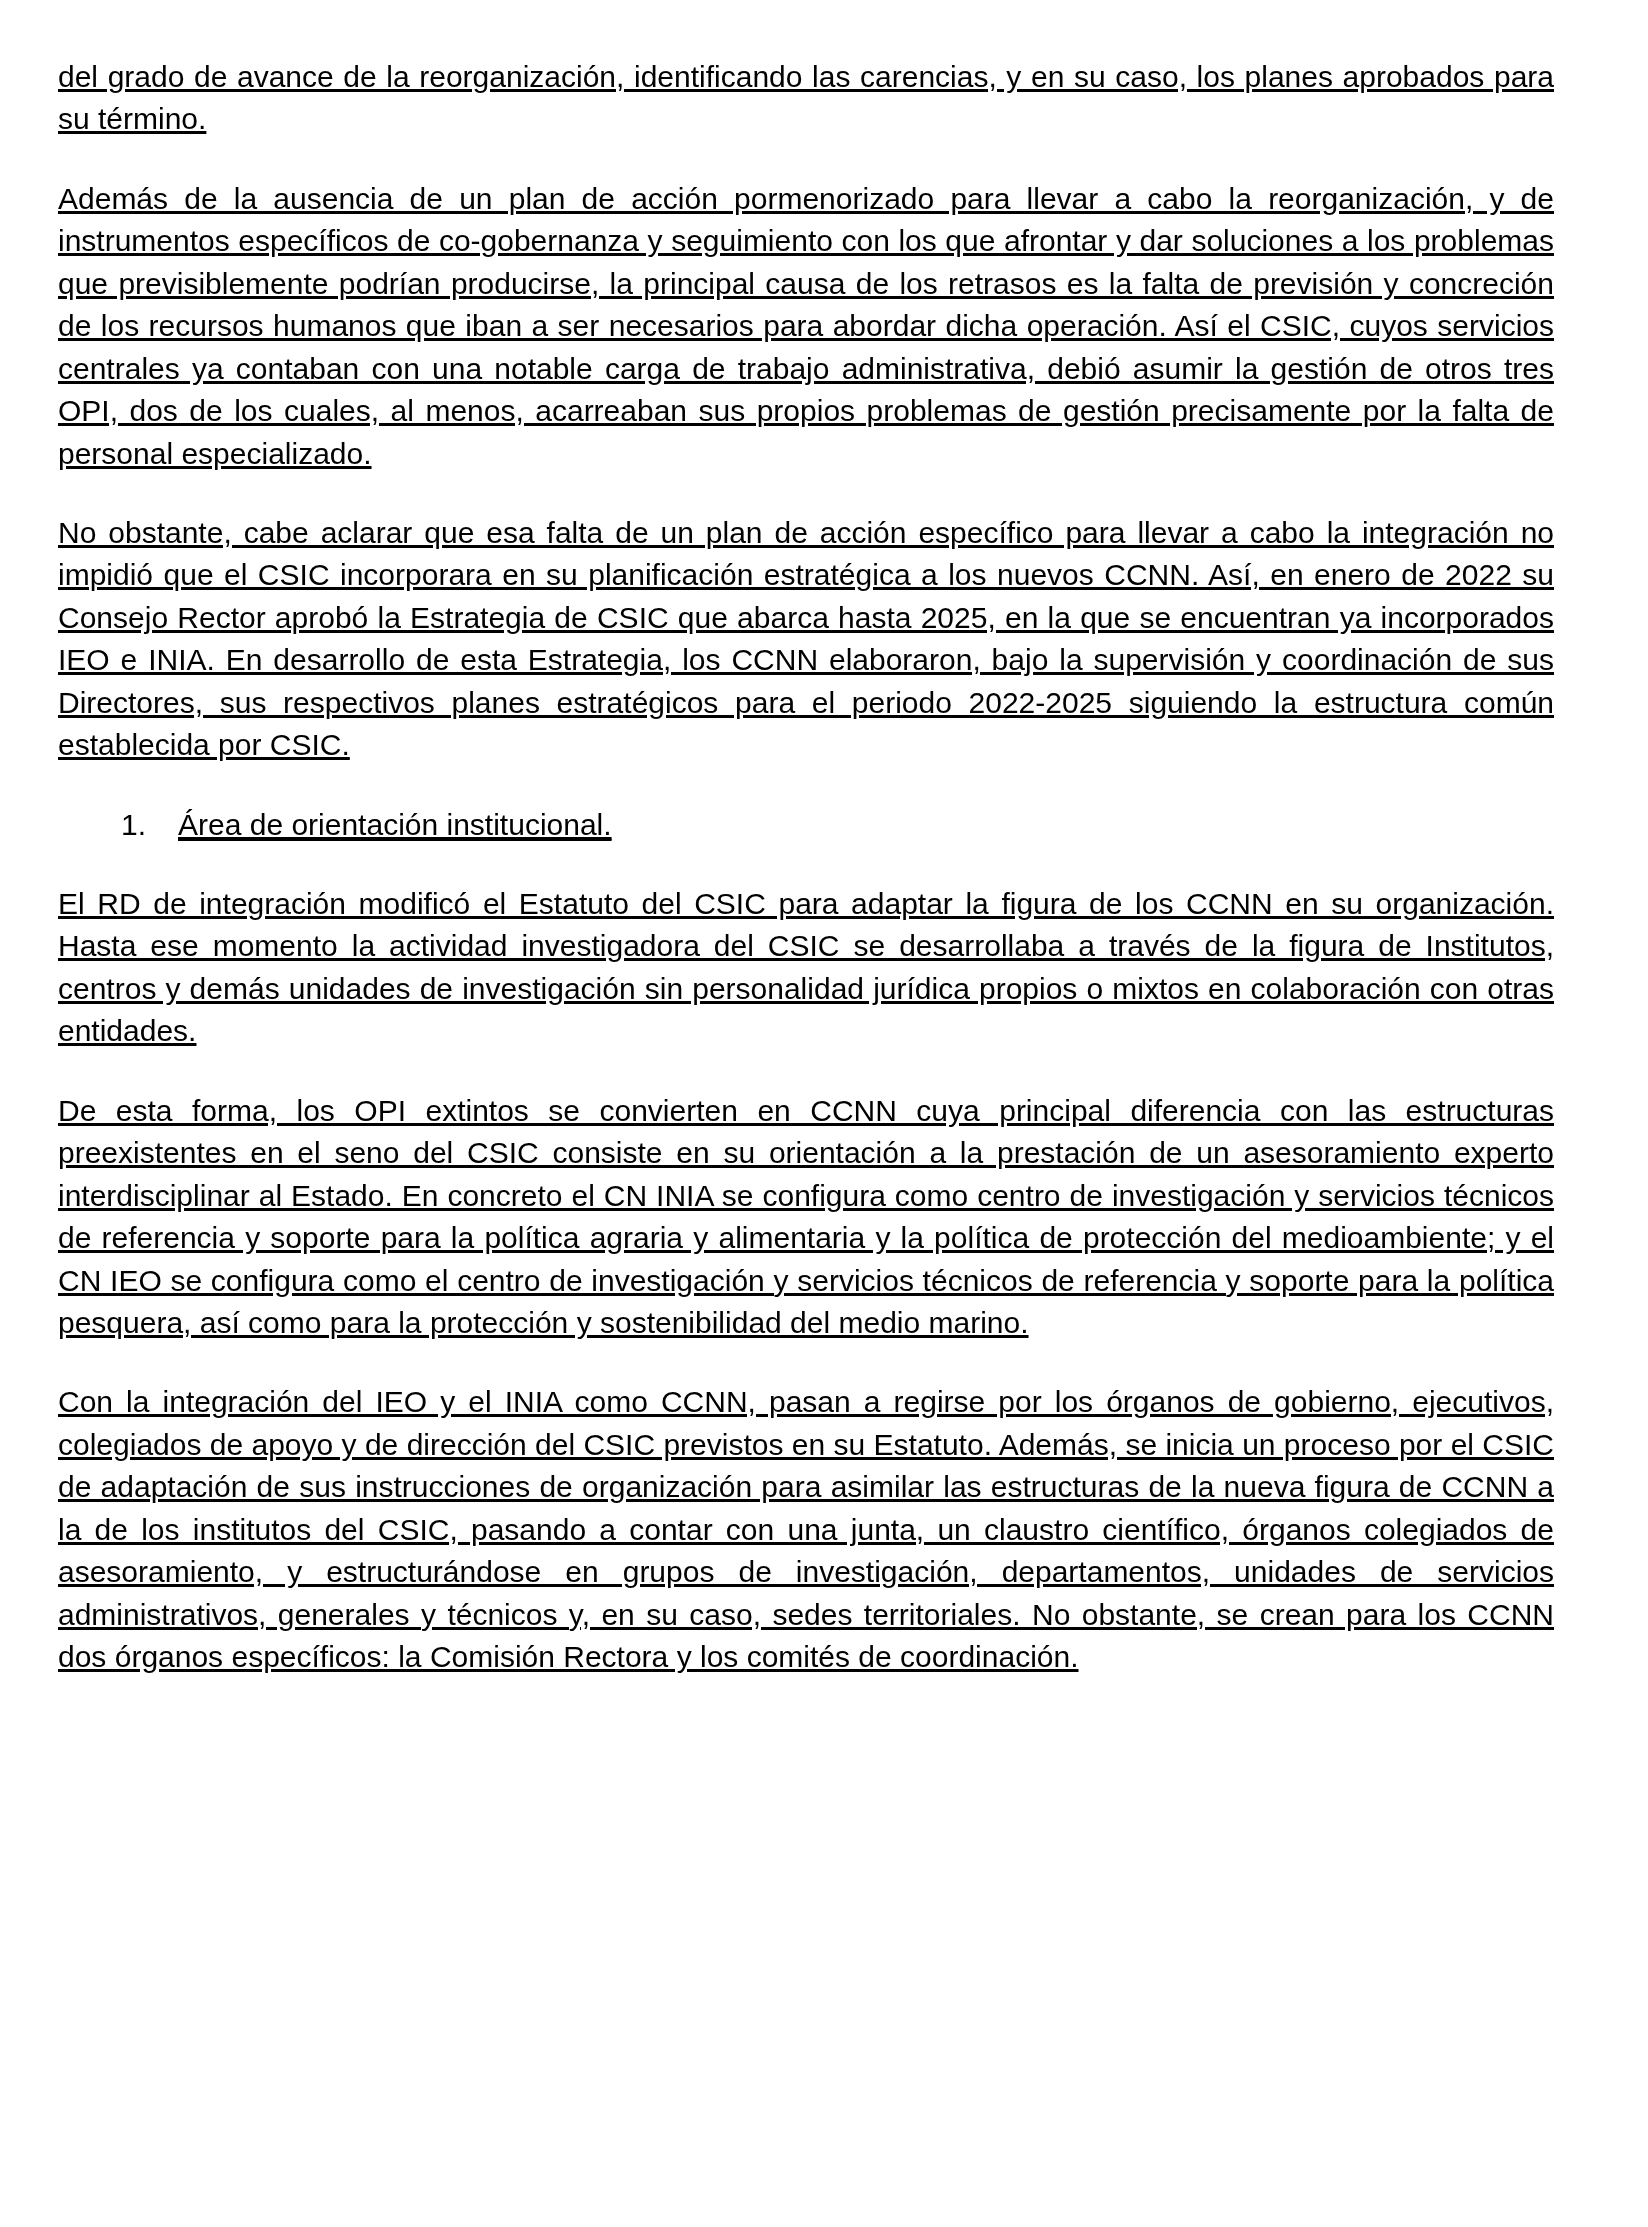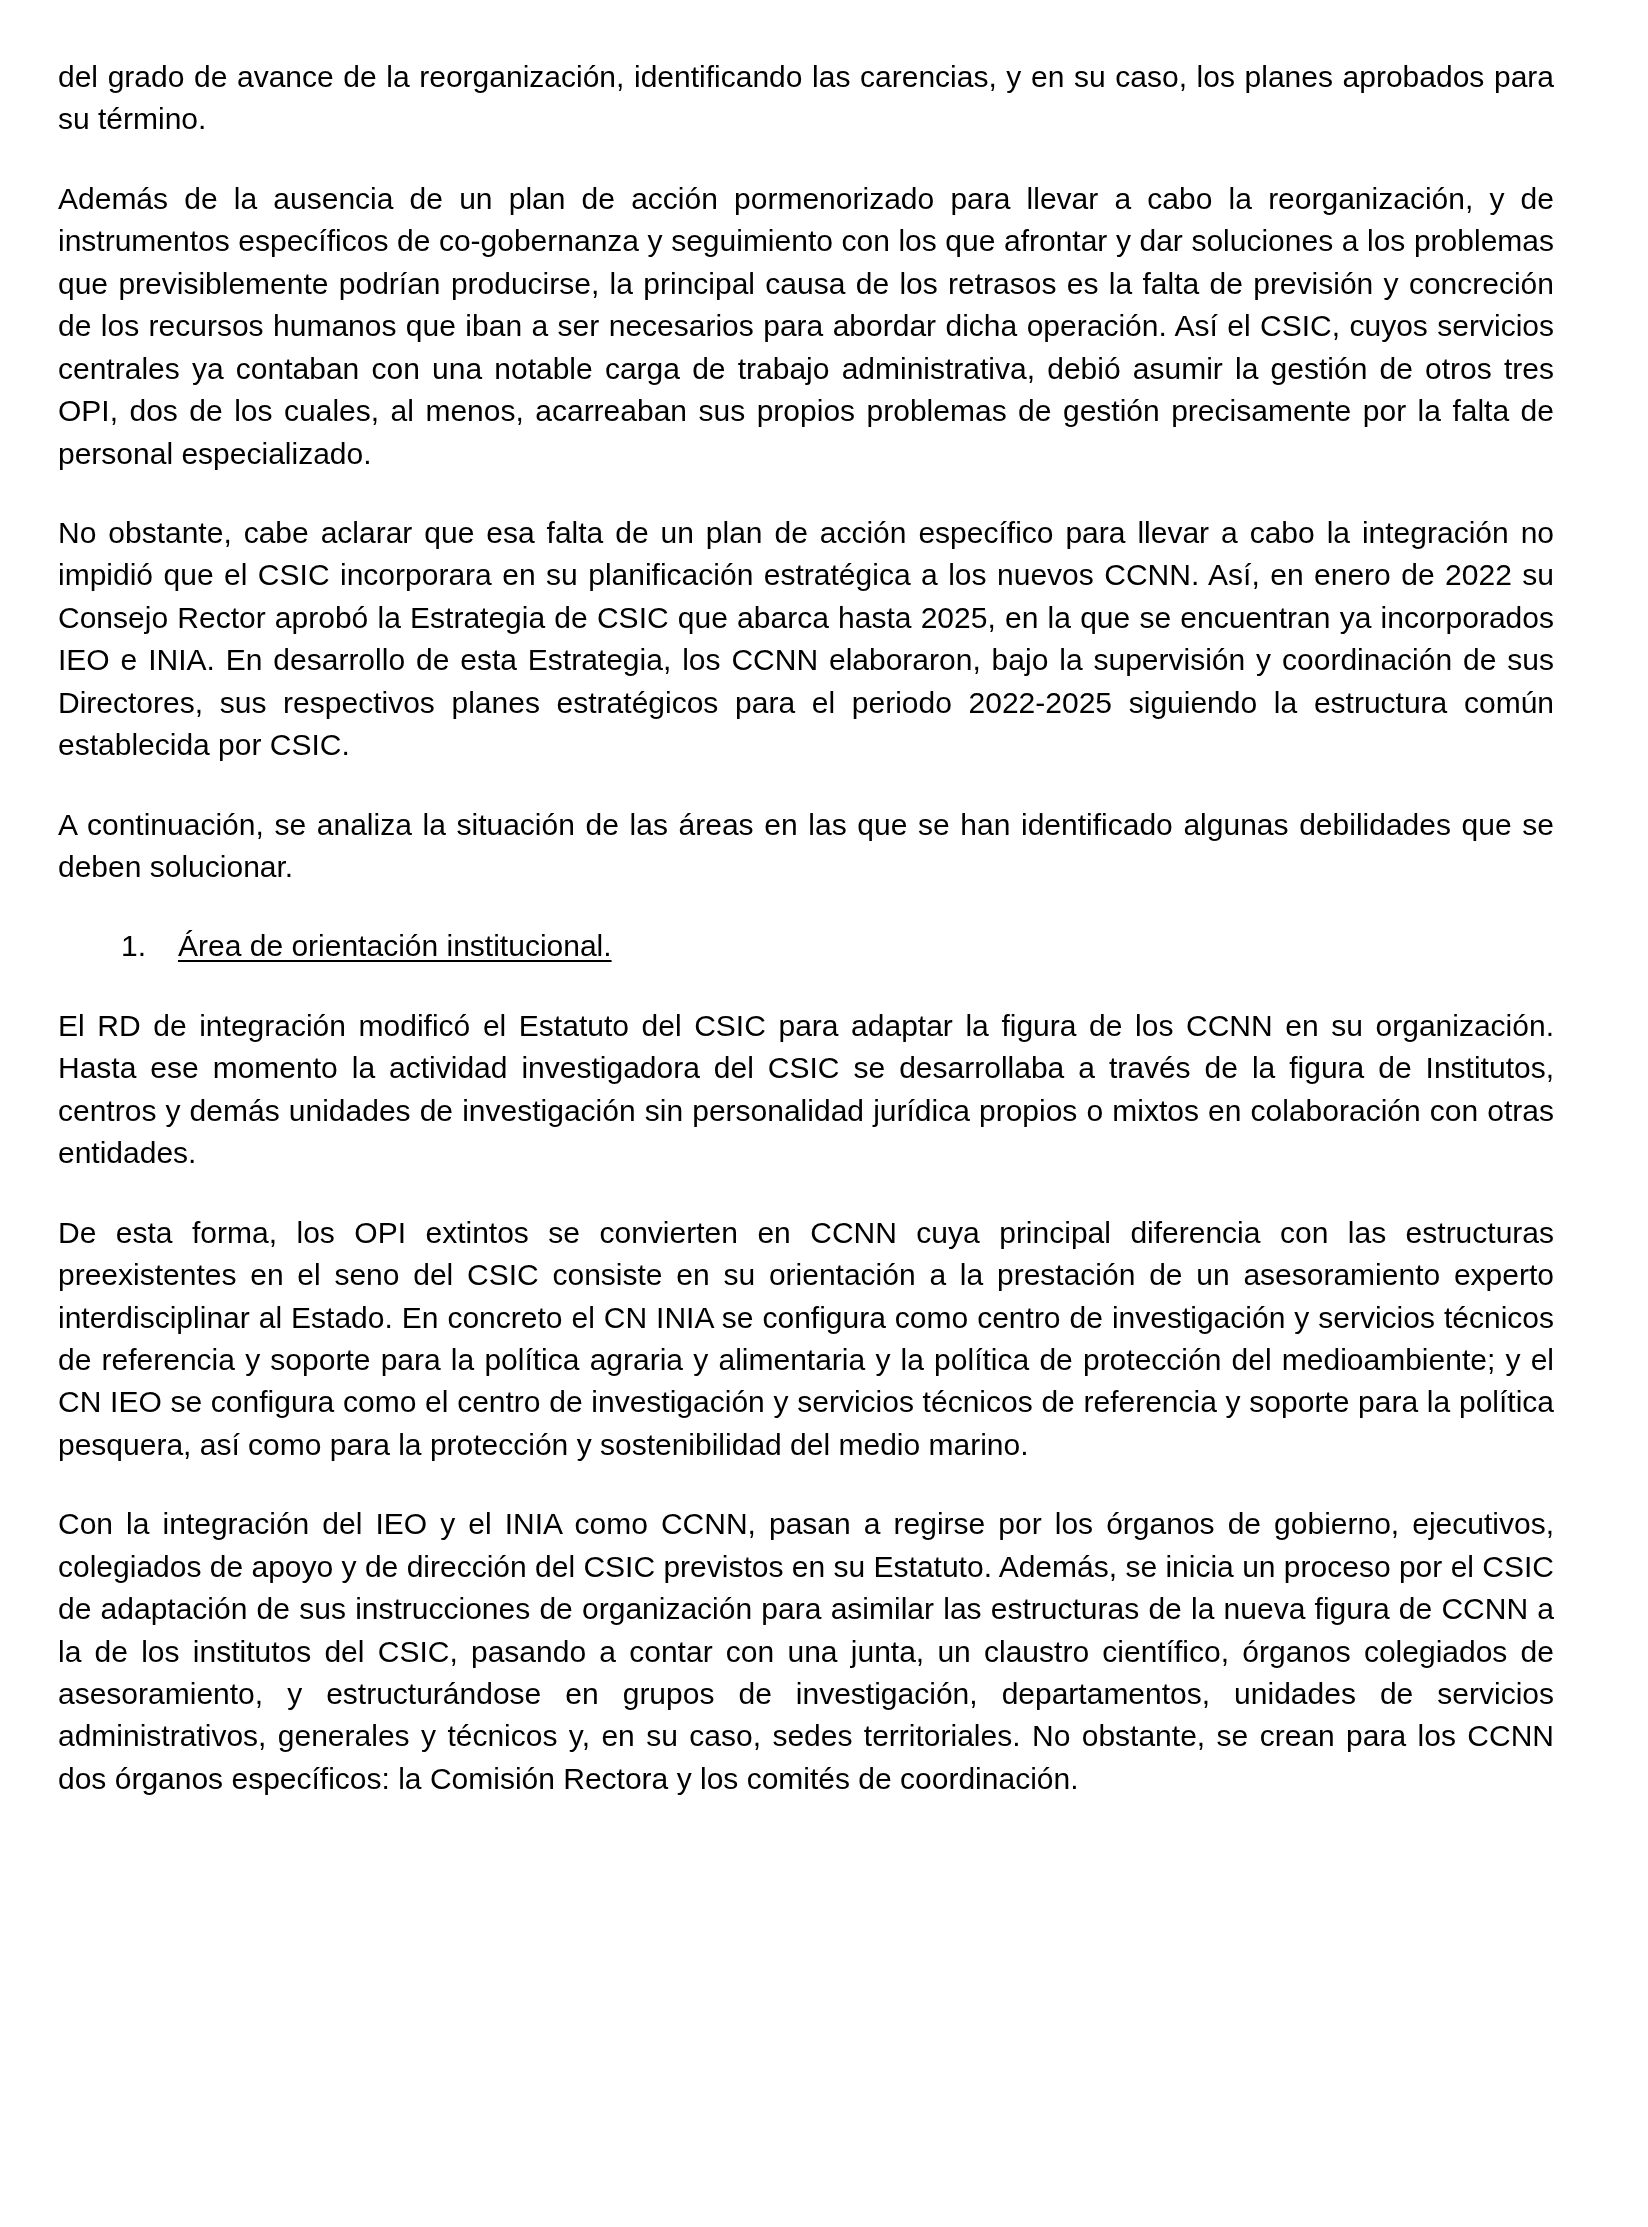--- a/index.html
+++ b/index.html
@@ -12,20 +12,21 @@
     color: #000000;
   }
   .page {
     width: 1649px;
     height: 2227px;
     box-sizing: border-box;
     background: #ffffff;
     position: relative;
     padding: 56px 95px 0 58px;
     overflow: hidden;
+    text-decoration: underline;
   }
   .doc-body {
     width: 1496px;
   }
   p.para {
     margin: 0 0 37px 0;
     font-size: 30px;
     line-height: 1.415;
     text-align: justify;
     text-justify: inter-word;
@@ -66,21 +67,20 @@
 <div class="page">
   <div class="doc-body">
 
     <p class="para">del grado de avance de la reorganización, identificando las carencias, y en su caso, los planes aprobados para su término.</p>
 
     <p class="para">Además de la ausencia de un plan de acción pormenorizado para llevar a cabo la reorganización, y de instrumentos específicos de co-gobernanza y seguimiento con los que afrontar y dar soluciones a los problemas que previsiblemente podrían producirse, la principal causa de los retrasos es la falta de previsión y concreción de los recursos humanos que iban a ser necesarios para abordar dicha operación. Así el CSIC, cuyos servicios centrales ya contaban con una notable carga de trabajo administrativa, debió asumir la gestión de otros tres OPI, dos de los cuales, al menos, acarreaban sus propios problemas de gestión precisamente por la falta de personal especializado.</p>
 
 
     <p class="para">No obstante, cabe aclarar que esa falta de un plan de acción específico para llevar a cabo la integración no impidió que el CSIC incorporara en su planificación estratégica a los nuevos CCNN. Así, en enero de 2022 su Consejo Rector aprobó la Estrategia de CSIC que abarca hasta 2025, en la que se encuentran ya incorporados IEO e INIA. En desarrollo de esta Estrategia, los CCNN elaboraron, bajo la supervisión y coordinación de sus Directores, sus respectivos planes estratégicos para el periodo 2022-2025 siguiendo la estructura común establecida por CSIC.</p>
 
-    <p class="para tight-block">A continuación, se analiza la situación de las áreas en las que se han identificado algunas debilidades que se deben solucionar.</p>
 
     <ol class="numbered">
       <li>
         <span class="li-number">1.</span>
         <span class="li-text">Área de orientación institucional.</span>
       </li>
     </ol>
 
     <p class="para">El RD de integración modificó el Estatuto del CSIC para adaptar la figura de los CCNN en su organización. Hasta ese momento la actividad investigadora del CSIC se desarrollaba a través de la figura de Institutos, centros y demás unidades de investigación sin personalidad jurídica propios o mixtos en colaboración con otras entidades.</p>
 

